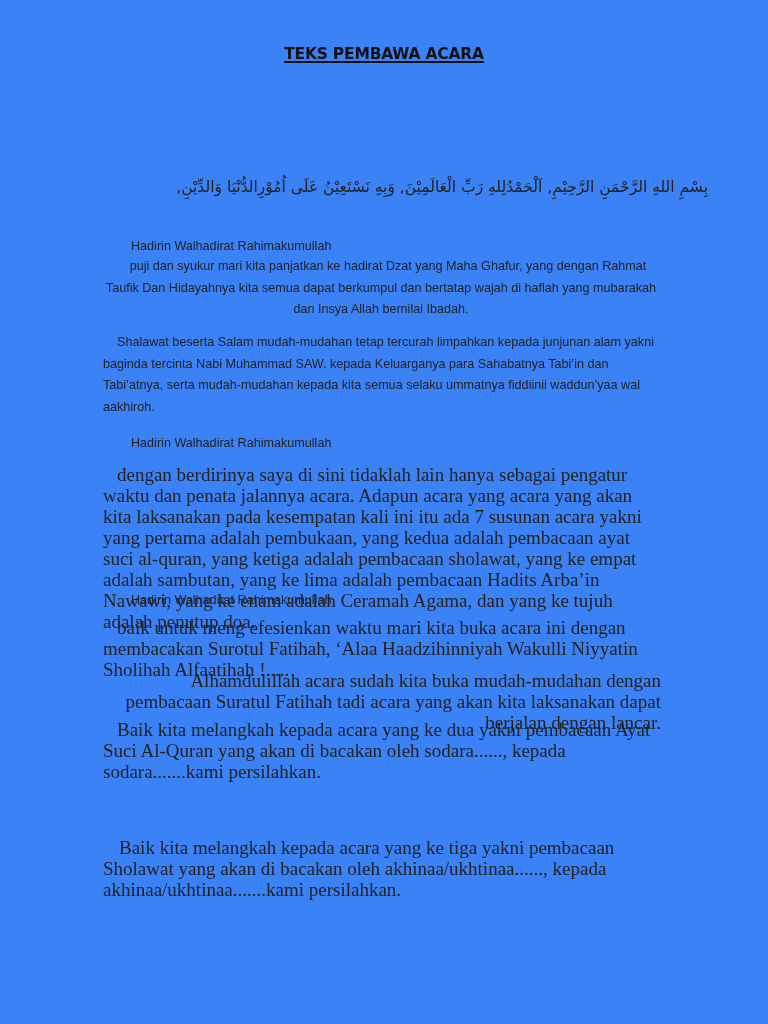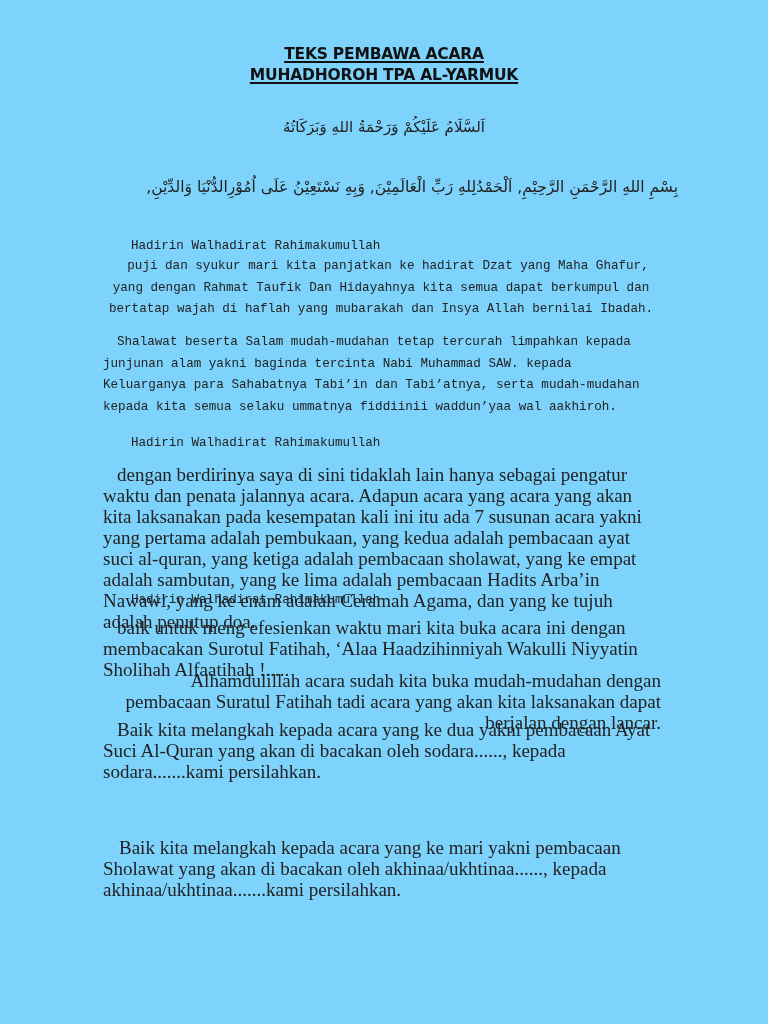--- a/index.html
+++ b/index.html
@@ -13,21 +13,21 @@
       position: relative;
       overflow: hidden;
       color: #1a1a1a;
     }
     .page {
       position: absolute;
       left: 0;
       top: 0;
       width: 768px;
       height: 1024px;
-      background: #7dd3fc;
+      background: #3b82f6;
     }
     .title-block {
       position: absolute;
       top: 44px;
       left: 0;
       width: 768px;
       text-align: center;
       font-family: "DejaVu Sans", sans-serif;
       font-weight: bold;
       font-size: 15.5px;
@@ -52,32 +52,32 @@
     }
     .arabic.salam {
       top: 118px;
       text-align: center;
     }
     .arabic.basmalah {
       top: 170px;
       right: 0;
       left: auto;
       width: 600px;
-      padding-right: 90px;
+      padding-right: 60px;
       text-align: right;
       line-height: 34px;
       font-size: 15.5px;
     }
     .body-text {
       position: absolute;
       left: 117px;
       width: 540px;
     }
     .sans {
-      font-family: Liberation Mono, monospace;
+      font-family: Liberation Sans, sans-serif;
       font-size: 12.6px;
       line-height: 21.5px;
       color: #222;
     }
     .serif {
       font-family: "Liberation Serif", serif;
       font-size: 19px;
       line-height: 21px;
       color: #222;
     }
@@ -90,24 +90,22 @@
       padding-left: 14px;
     }
   </style>
 </head>
 <body>
 
 <div class="page">
 
   <div class="title-block">
     <span class="title-line">TEKS PEMBAWA ACARA</span>
-    <span class="title-line">MUHADHOROH TPA AL-YARMUK</span>
   </div>
 
-  <div class="arabic salam">اَلسَّلَامُ عَلَيْكُمْ وَرَحْمَةُ اللهِ وَبَرَكَاتُهُ</div>
 
   <div class="arabic basmalah">
     <div>بِسْمِ اللهِ الرَّحْمَنِ الرَّحِيْمِ, اَلْحَمْدُلِلهِ رَبِّ الْعَالَمِيْنَ, وَبِهِ نَسْتَعِيْنُ عَلَى اُمُوْرِالدُّنْيَا وَالدِّيْنِ,</div>
   </div>
 
   <p class="body-text sans heading" style="top:236px;">Hadirin Walhadirat Rahimakumullah</p>
 
   <p class="body-text sans para" style="top:256px; left:103px; width:556px;text-align:center;">puji dan syukur mari kita panjatkan ke hadirat Dzat yang Maha Ghafur, yang  dengan Rahmat Taufik Dan Hidayahnya kita semua dapat berkumpul dan bertatap wajah di haflah yang mubarakah dan Insya Allah bernilai Ibadah.</p>
 
   <p class="body-text sans para" style="top:332px; left:103px; width:556px;">Shalawat beserta Salam mudah-mudahan tetap tercurah limpahkan kepada junjunan alam yakni baginda tercinta Nabi Muhammad SAW. kepada Keluarganya para Sahabatnya Tabi’in dan Tabi’atnya, serta mudah-mudahan kepada kita semua selaku ummatnya fiddiinii waddun’yaa wal aakhiroh.</p>
@@ -118,15 +116,15 @@
 
   <p class="body-text sans heading" style="top:590px;">Hadirin Walhadirat Rahimakumullah</p>
 
   <p class="body-text serif para" style="top:617px; left:103px; width:558px;">baik untuk meng efesienkan waktu mari kita buka acara ini dengan membacakan Surotul Fatihah, ‘Alaa Haadzihinniyah Wakulli Niyyatin Sholihah Alfaatihah !.....</p>
 
   <p class="body-text serif para" style="top:670px; left:103px; width:558px;text-align:right;">Alhamdulillah acara sudah kita buka mudah-mudahan dengan pembacaan Suratul Fatihah tadi acara yang akan kita laksanakan dapat berjalan dengan lancar.</p>
 
   <p class="body-text serif para" style="top:719px; left:103px; width:558px;">Baik kita melangkah kepada acara yang ke dua yakni pembacaan Ayat Suci Al-Quran yang akan di bacakan oleh sodara......, kepada sodara.......kami persilahkan.</p>
 
 
-  <p class="body-text serif para" style="top:837px; left:103px; width:558px; text-indent:16px;">Baik kita melangkah kepada acara yang ke mari yakni pembacaan Sholawat yang akan di bacakan oleh akhinaa/ukhtinaa......, kepada akhinaa/ukhtinaa.......kami persilahkan.</p>
+  <p class="body-text serif para" style="top:837px; left:103px; width:558px; text-indent:16px;">Baik kita melangkah kepada acara yang ke tiga yakni pembacaan Sholawat yang akan di bacakan oleh akhinaa/ukhtinaa......, kepada akhinaa/ukhtinaa.......kami persilahkan.</p>
 
 </div>
 
 </body></html>

